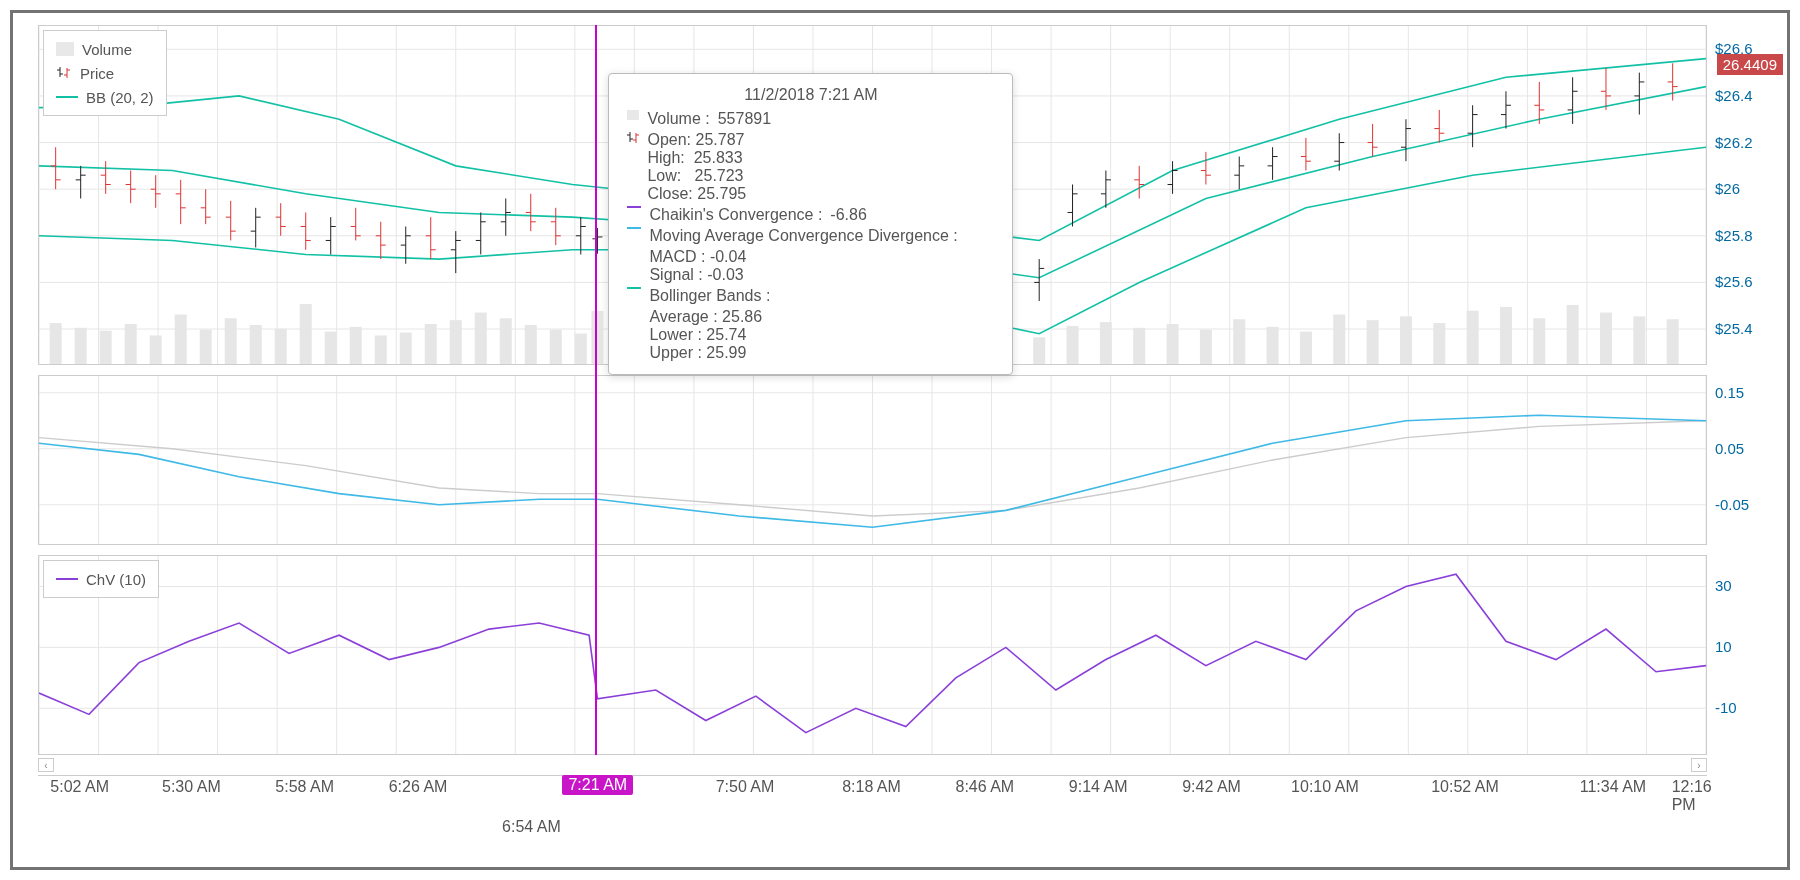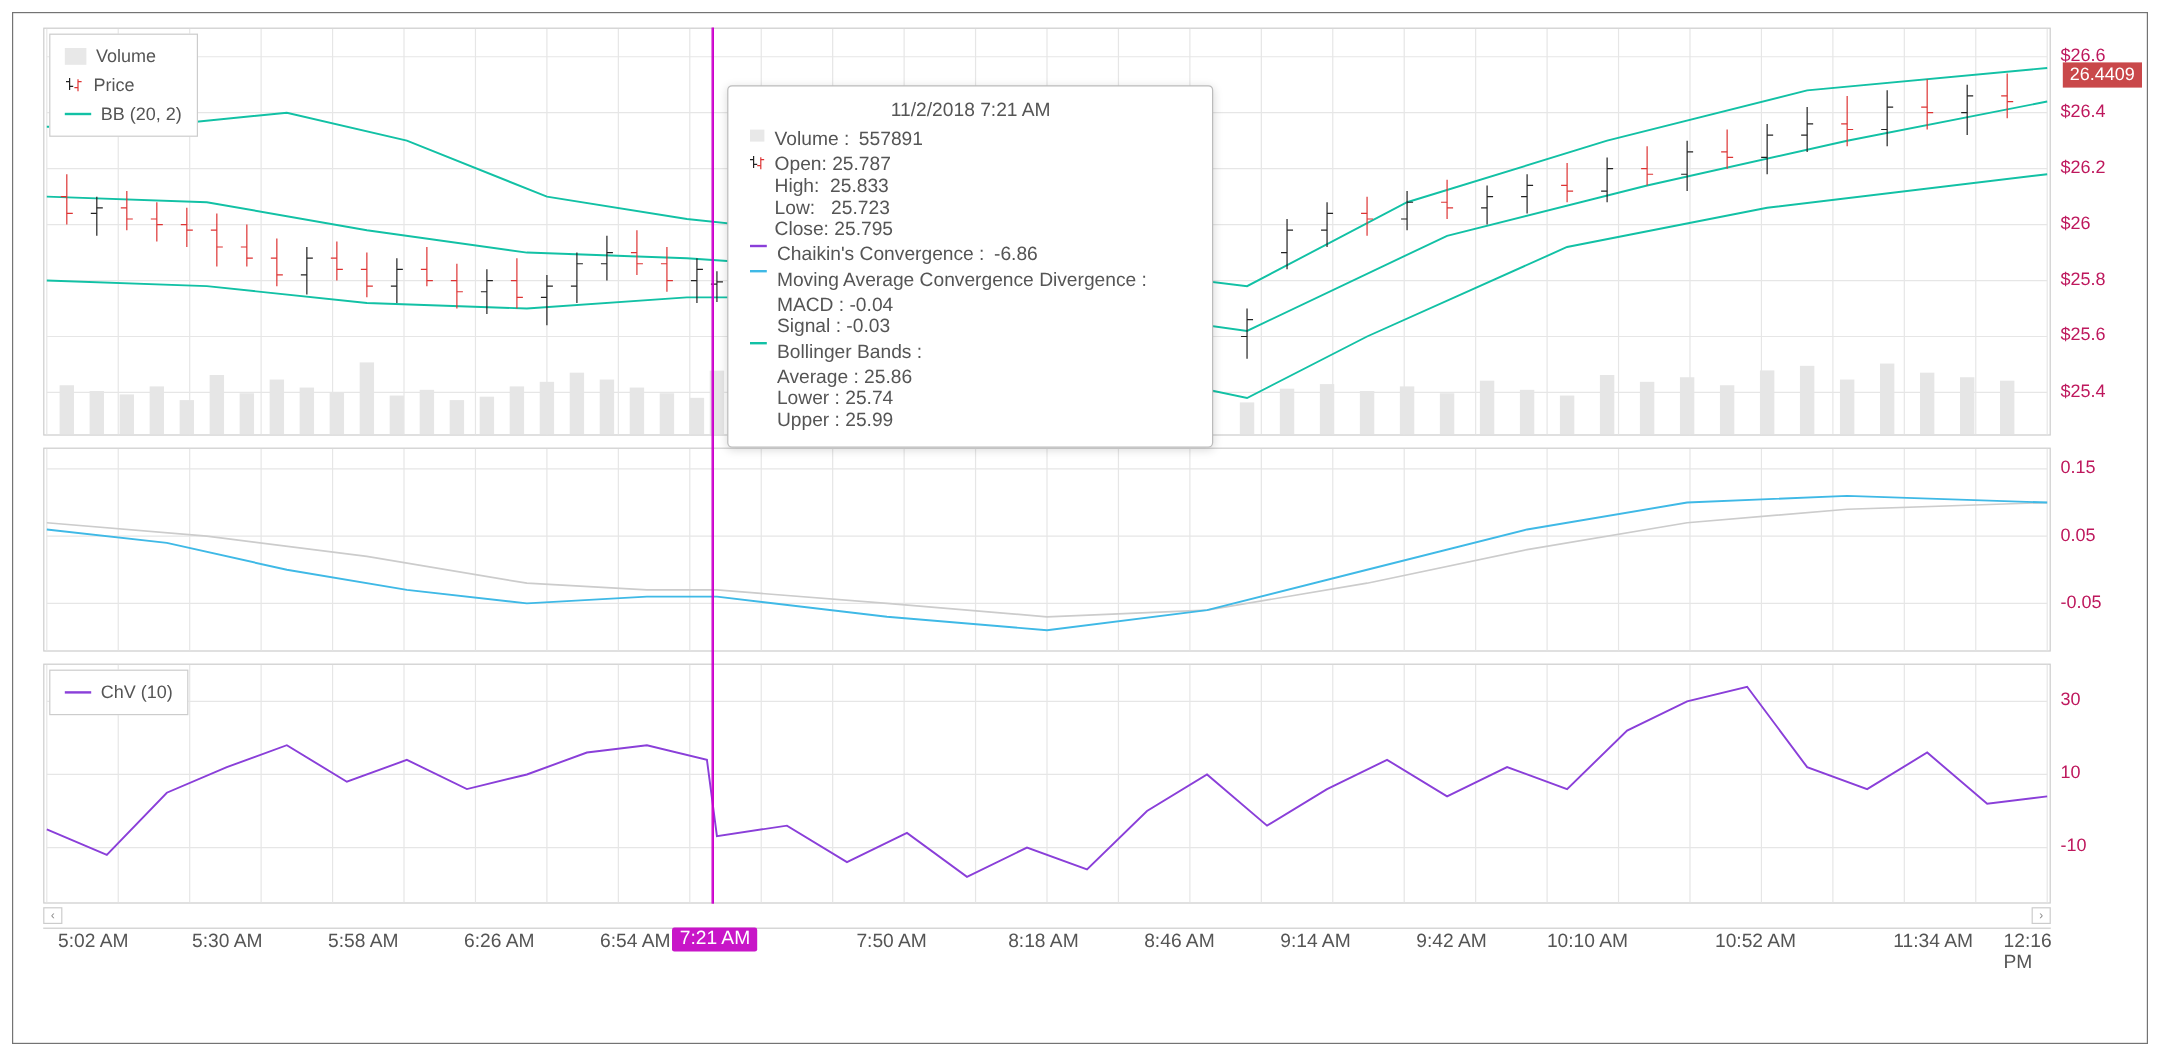--- a/index.html
+++ b/index.html
@@ -1,37 +1,37 @@
 <!DOCTYPE html>
 <html><head>
 <meta charset="utf-8">
 <style>
   * { box-sizing: border-box; margin: 0; padding: 0; }
   body { font-family: "Segoe UI", Arial, sans-serif; font-size: 13px; color: #555; background: #fff; }
   .outer { width: 1800px; height: 880px; padding: 10px; }
-  .chart-container { width: 100%; height: 100%; border: 1px solid #737373; position: relative; background: #fff; padding: 8px; }
+  .chart-container { width: 100%; height: 100%; border: 3px solid #737373; position: relative; background: #fff; padding: 8px; }
   .panel { border: 1px solid #ccc; background: #fff; position: absolute; left: 25px; right: 80px; }
   #panel-price { top: 12px; height: 340px; }
   #panel-macd  { top: 362px; height: 170px; }
   #panel-chv   { top: 542px; height: 200px; }
   .grid line { stroke: #e6e6e6; stroke-width: 1; }
   .legend-box { position: absolute; top: 4px; left: 4px; background: #fff; border: 1px solid #ccc; padding: 6px 12px; font-size: 15px; color: #555; }
   .legend-row { display: flex; align-items: center; gap: 8px; height: 24px; }
   .swatch-vol { width: 18px; height: 14px; background: #e8e8e8; display:inline-block;}
   .swatch-line { width: 22px; height: 2px; display:inline-block;}
   .crosshair-line { position:absolute; top:12px; width:2px; height:730px; background: rgba(204,0,204,0.4); border-left:1px solid #c0c; border-right:1px solid #c0c;}
   .tooltip { position:absolute; background:#fff; border:1px solid #bbb; border-radius:4px; box-shadow:0 2px 8px rgba(0,0,0,0.15); padding:12px 18px; font-size:16px; color:#555; width: 405px;}
   .tooltip .tt-date { text-align:center; margin-bottom:6px;}
   .tooltip .tt-row { display:flex; align-items:flex-start; gap:8px; margin:3px 0;}
   .tooltip .sub { margin-left: 22px;}
   .price-flag { position:absolute; right:4px; background:#c9484a; color:#fff; padding:2px 6px; font-size:15px;}
   .time-flag { position:absolute; background:#c815c8; color:#fff; padding:1px 6px; font-size:16px; border-radius:2px;}
   .xaxis { position:absolute; left:25px; right:80px; top: 762px; height: 22px; font-size:16px; color:#555; border-top:1px solid #ccc;}
   .xtick { position:absolute; transform:translateX(-50%); top: 2px;}
-  .yaxis { position:absolute; right: 0; width: 76px; font-size:15px; color:#be185d;}
+  .yaxis { position:absolute; right: 0; width: 76px; font-size:15px; color:#0369a1;}
   .ytick { position:absolute; left:4px; transform: translateY(-50%);}
   .scroll-row { position:absolute; left:25px; right:80px; top: 744px; height: 16px; display:flex; align-items:center; justify-content:space-between; font-size:12px; color:#888;}
   .scroll-btn { width:16px; height:14px; border:1px solid #ccc; display:flex; align-items:center; justify-content:center; cursor:pointer; font-size:10px;}
   svg { width:100%; height:100%; display:block;} .candle-up line { stroke:#222; } .candle-dn line { stroke:#d33; }
   .vol-bar  { fill:#e6e6e6; }
   .bb-line  { stroke:#12c1a5; stroke-width:1.6; fill:none;}
   .macd-line{ stroke:#3fb9e6; stroke-width:1.6; fill:none;}
   .sig-line { stroke:#ccc; stroke-width:1.4; fill:none;}
   .chv-line { stroke:#8a3fd9; stroke-width:1.6; fill:none;}
   .mini-ohlc { display:inline-block; width:16px; height:16px; position:relative;}
@@ -534,21 +534,21 @@
       <div class="scroll-btn">‹</div>
       <div style="flex:1"></div>
       <div class="scroll-btn">›</div>
     </div>
 
     <div class="xaxis" id="xaxis">
         <div class="xtick" style="left: 41.675px;">5:02 AM</div>
         <div class="xtick" style="left: 153.364px;">5:30 AM</div>
         <div class="xtick" style="left: 266.72px;">5:58 AM</div>
         <div class="xtick" style="left: 380.076px;">6:26 AM</div>
-        <div class="xtick" style="left: 493.432px;">6:54 AM</div>
+        <div class="xtick" style="left: 493.432px; margin-top: 40px;">6:54 AM</div>
         <div class="xtick" style="left: 558.445px;">7:21 AM</div>
         <div class="xtick" style="left: 707px;">7:50 AM</div>
         <div class="xtick" style="left: 833.5px;">8:18 AM</div>
         <div class="xtick" style="left: 946.856px;">8:46 AM</div>
         <div class="xtick" style="left: 1060.21px;">9:14 AM</div>
         <div class="xtick" style="left: 1173.57px;">9:42 AM</div>
         <div class="xtick" style="left: 1286.92px;">10:10 AM</div>
         <div class="xtick" style="left: 1426.95px;">10:52 AM</div>
         <div class="xtick" style="left: 1546.98px; margin-left: 28px;">11:34 AM</div>
         <div class="xtick" style="left: 1653.66px;">12:16 PM</div>

